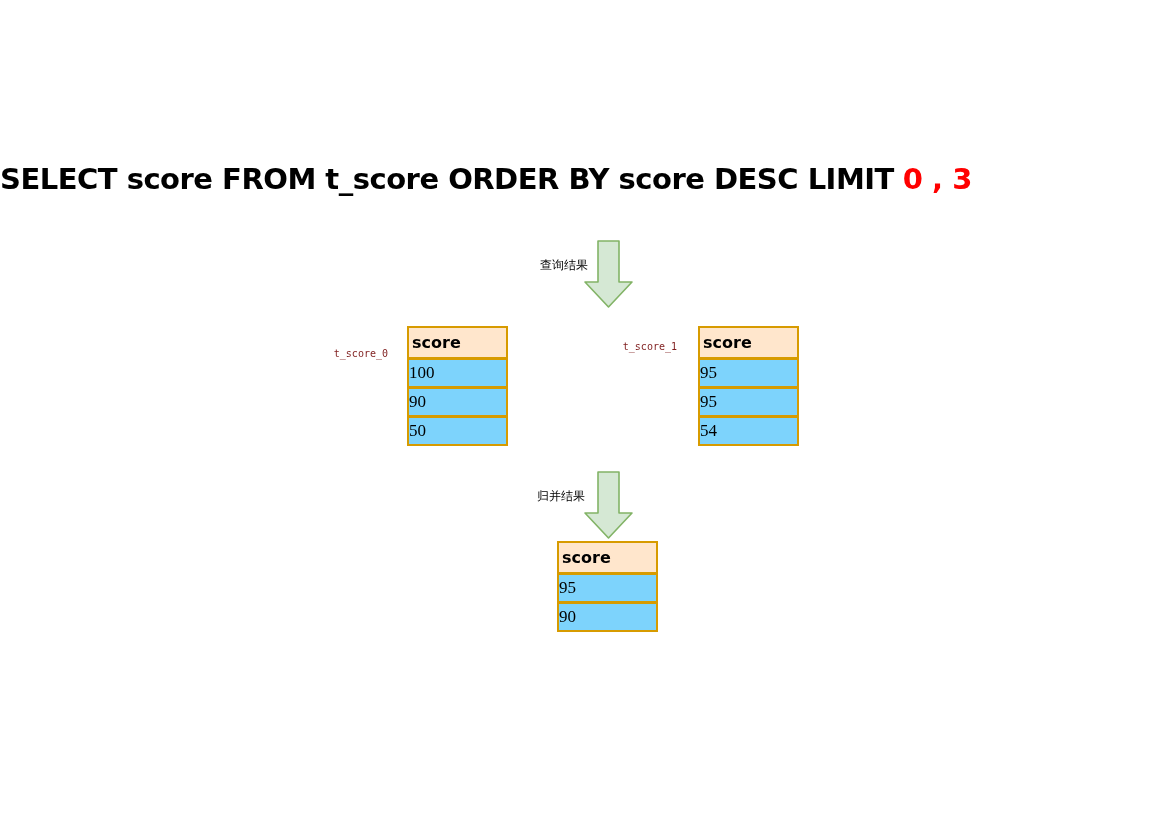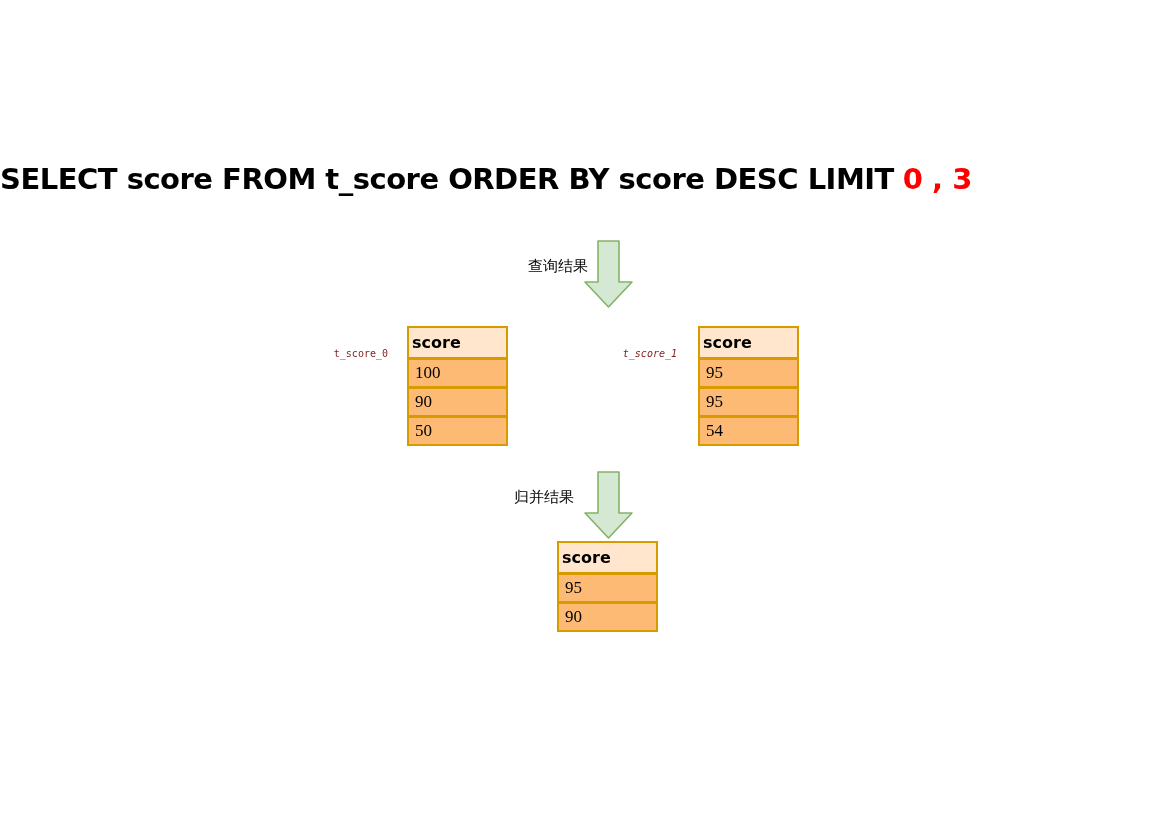--- a/index.html
+++ b/index.html
@@ -32,21 +32,21 @@
   .sql-title .limit-args {
     color: #ff0000;
     margin-left: 9px;
   }
 
   
   .flow-arrow { width: 49px; height: 68px; }
 
   
   .flow-label {
-    font-size: 15px;
+    font-size: 12px;
     color: #000000;
     text-align: right;
     white-space: nowrap;
   }
 
   
   .shard-label {
     font-size: 10px;
     color: #7f1d1d;
     text-align: right;
@@ -64,26 +64,26 @@
     font-size: 16px;
     font-weight: bold;
     color: #000000;
     line-height: 29px;
     padding-left: 3px;
   }
   .score-table .td {
     box-sizing: border-box;
     height: 30px;
     margin-top: -1px;
-    background: #fdba74;
+    background: #7dd3fc;
     border: 2px solid #d79b00;
     font-size: 17px;
     color: #000000;
     line-height: 26px;
-    padding-left: 6px;
+    padding-left: 0;
     font-family: "Liberation Serif", "DejaVu Serif", serif;
   }
 </style>
 </head>
 <body>
 
 <div class="canvas">
 
   <div class="abs sql-title">
     <span>SELECT score FROM t_score ORDER BY score DESC LIMIT</span><span class="limit-args">0 , 3</span>
@@ -97,30 +97,30 @@
 
   <div class="abs shard-label" style="left:288px; top:348px; width:100px;">t_score_0</div>
 
   <div class="abs score-table" style="left:407px; top:326px;">
     <div class="th">score</div>
     <div class="td">100</div>
     <div class="td">90</div>
     <div class="td">50</div>
   </div>
 
-  <div class="abs shard-label" style="left:577px; top:348px; width:100px;font-style:italic;">t_score_1</div>
+  <div class="abs shard-label" style="left:577px; top:341px; width:100px;">t_score_1</div>
 
   <div class="abs score-table" style="left:698px; top:326px;">
     <div class="th">score</div>
     <div class="td">95</div>
     <div class="td">95</div>
     <div class="td">54</div>
   </div>
 
-  <div class="abs flow-label" style="left:476px; top:488px; width:98px;">归并结果</div>
+  <div class="abs flow-label" style="left:487px; top:488px; width:98px;">归并结果</div>
 
   <svg class="abs flow-arrow" style="left:584px; top:471px;" viewBox="0 0 49 68">
     <polygon points="14,1 35,1 35,42 48,42 24.5,67 1,42 14,42" fill="#d5e8d4" stroke="#82b366" stroke-width="1.6" stroke-linejoin="round"></polygon>
   </svg>
 
   <div class="abs score-table" style="left:557px; top:541px;">
     <div class="th">score</div>
     <div class="td">95</div>
     <div class="td">90</div>
   </div>

